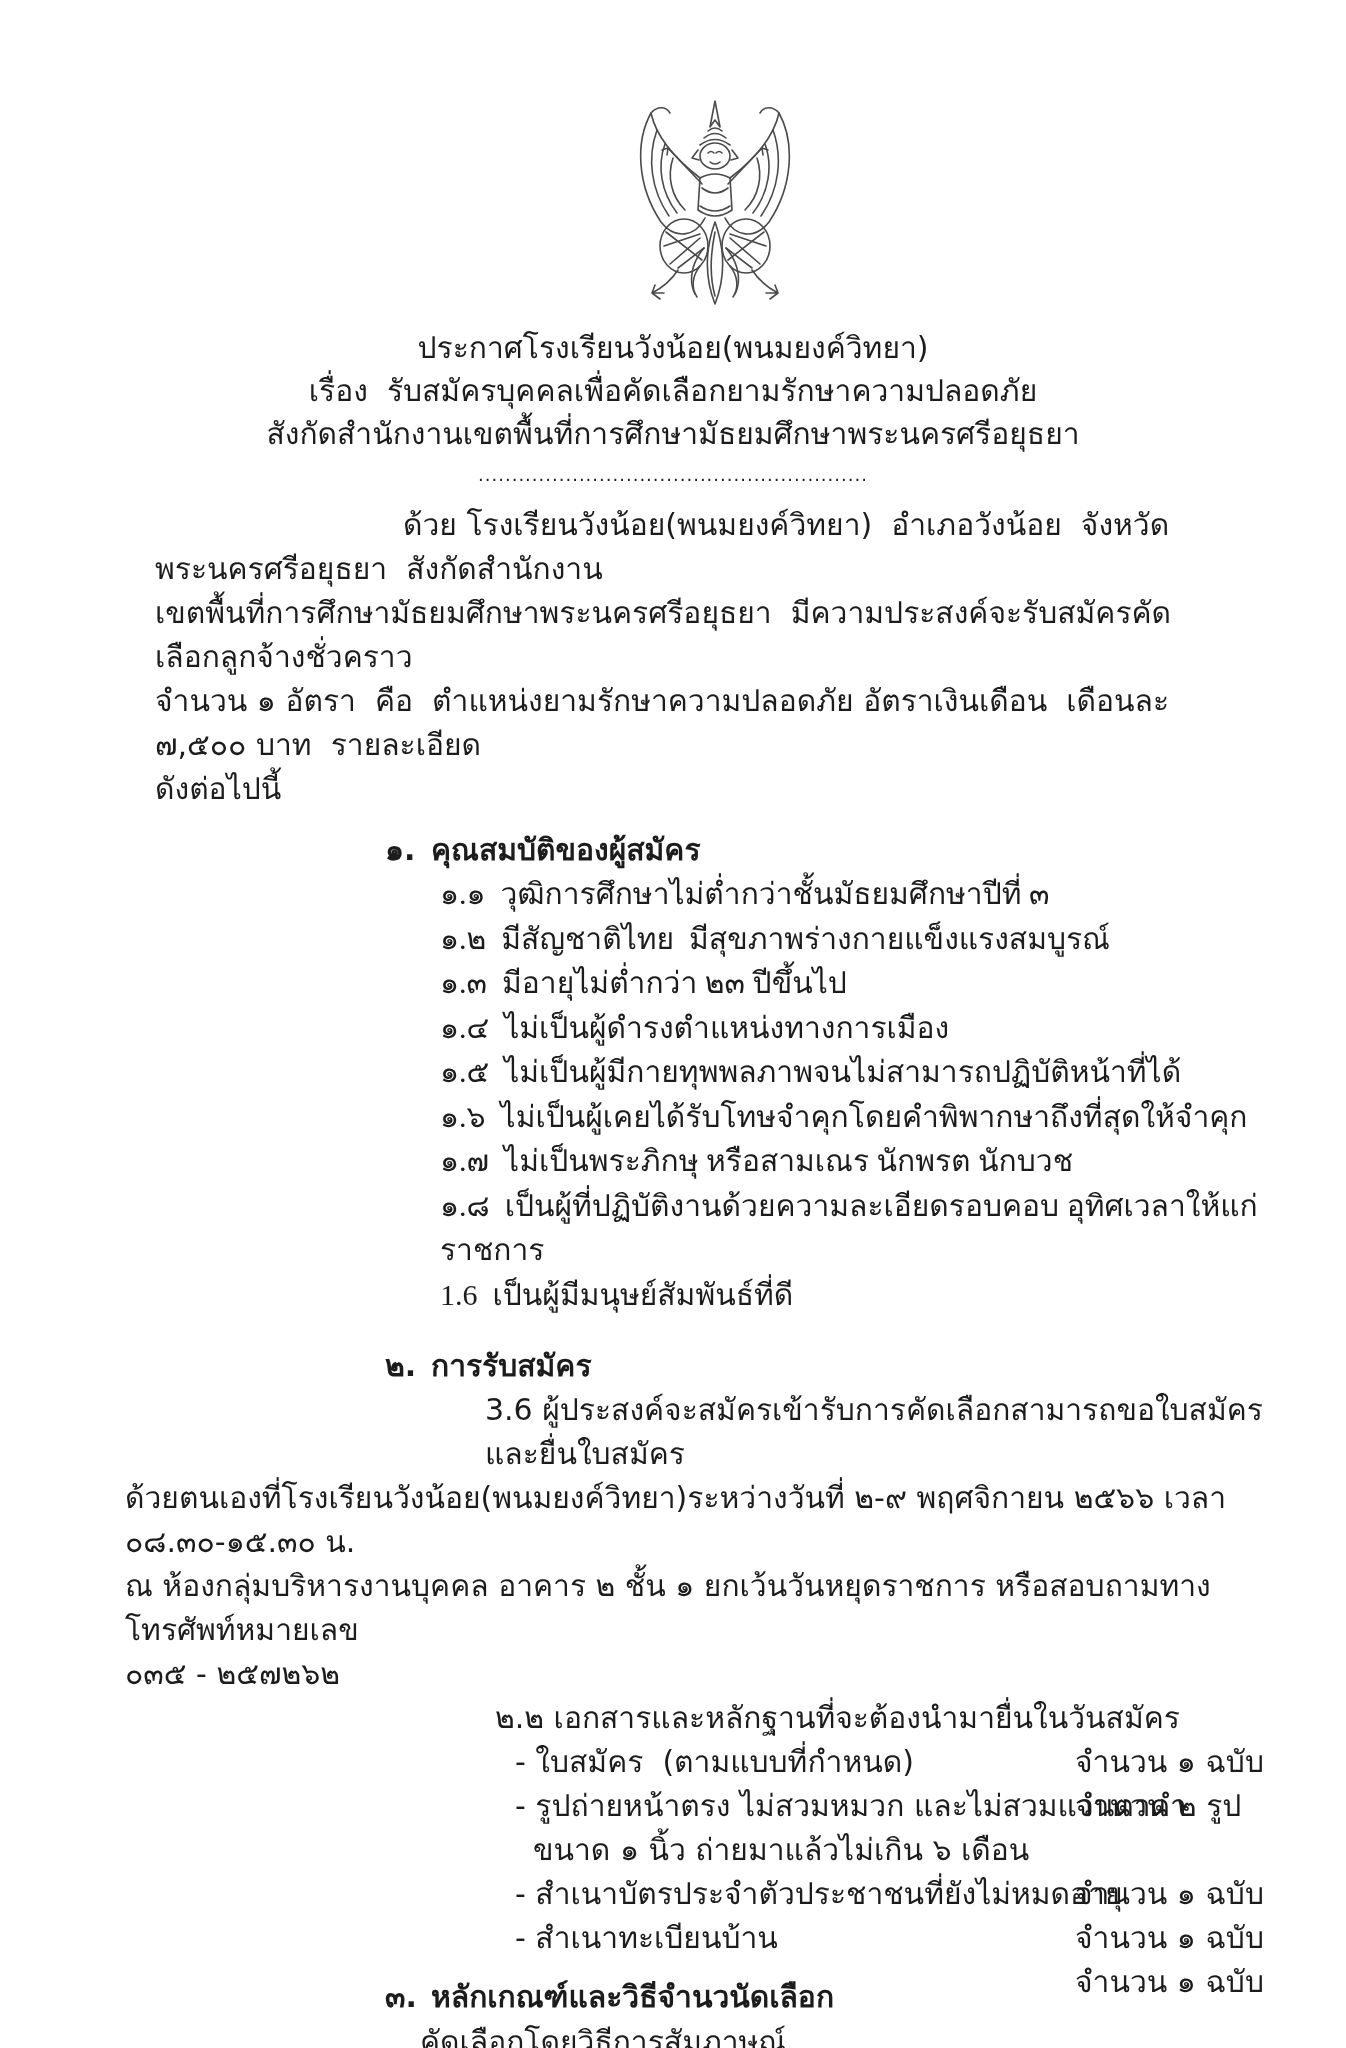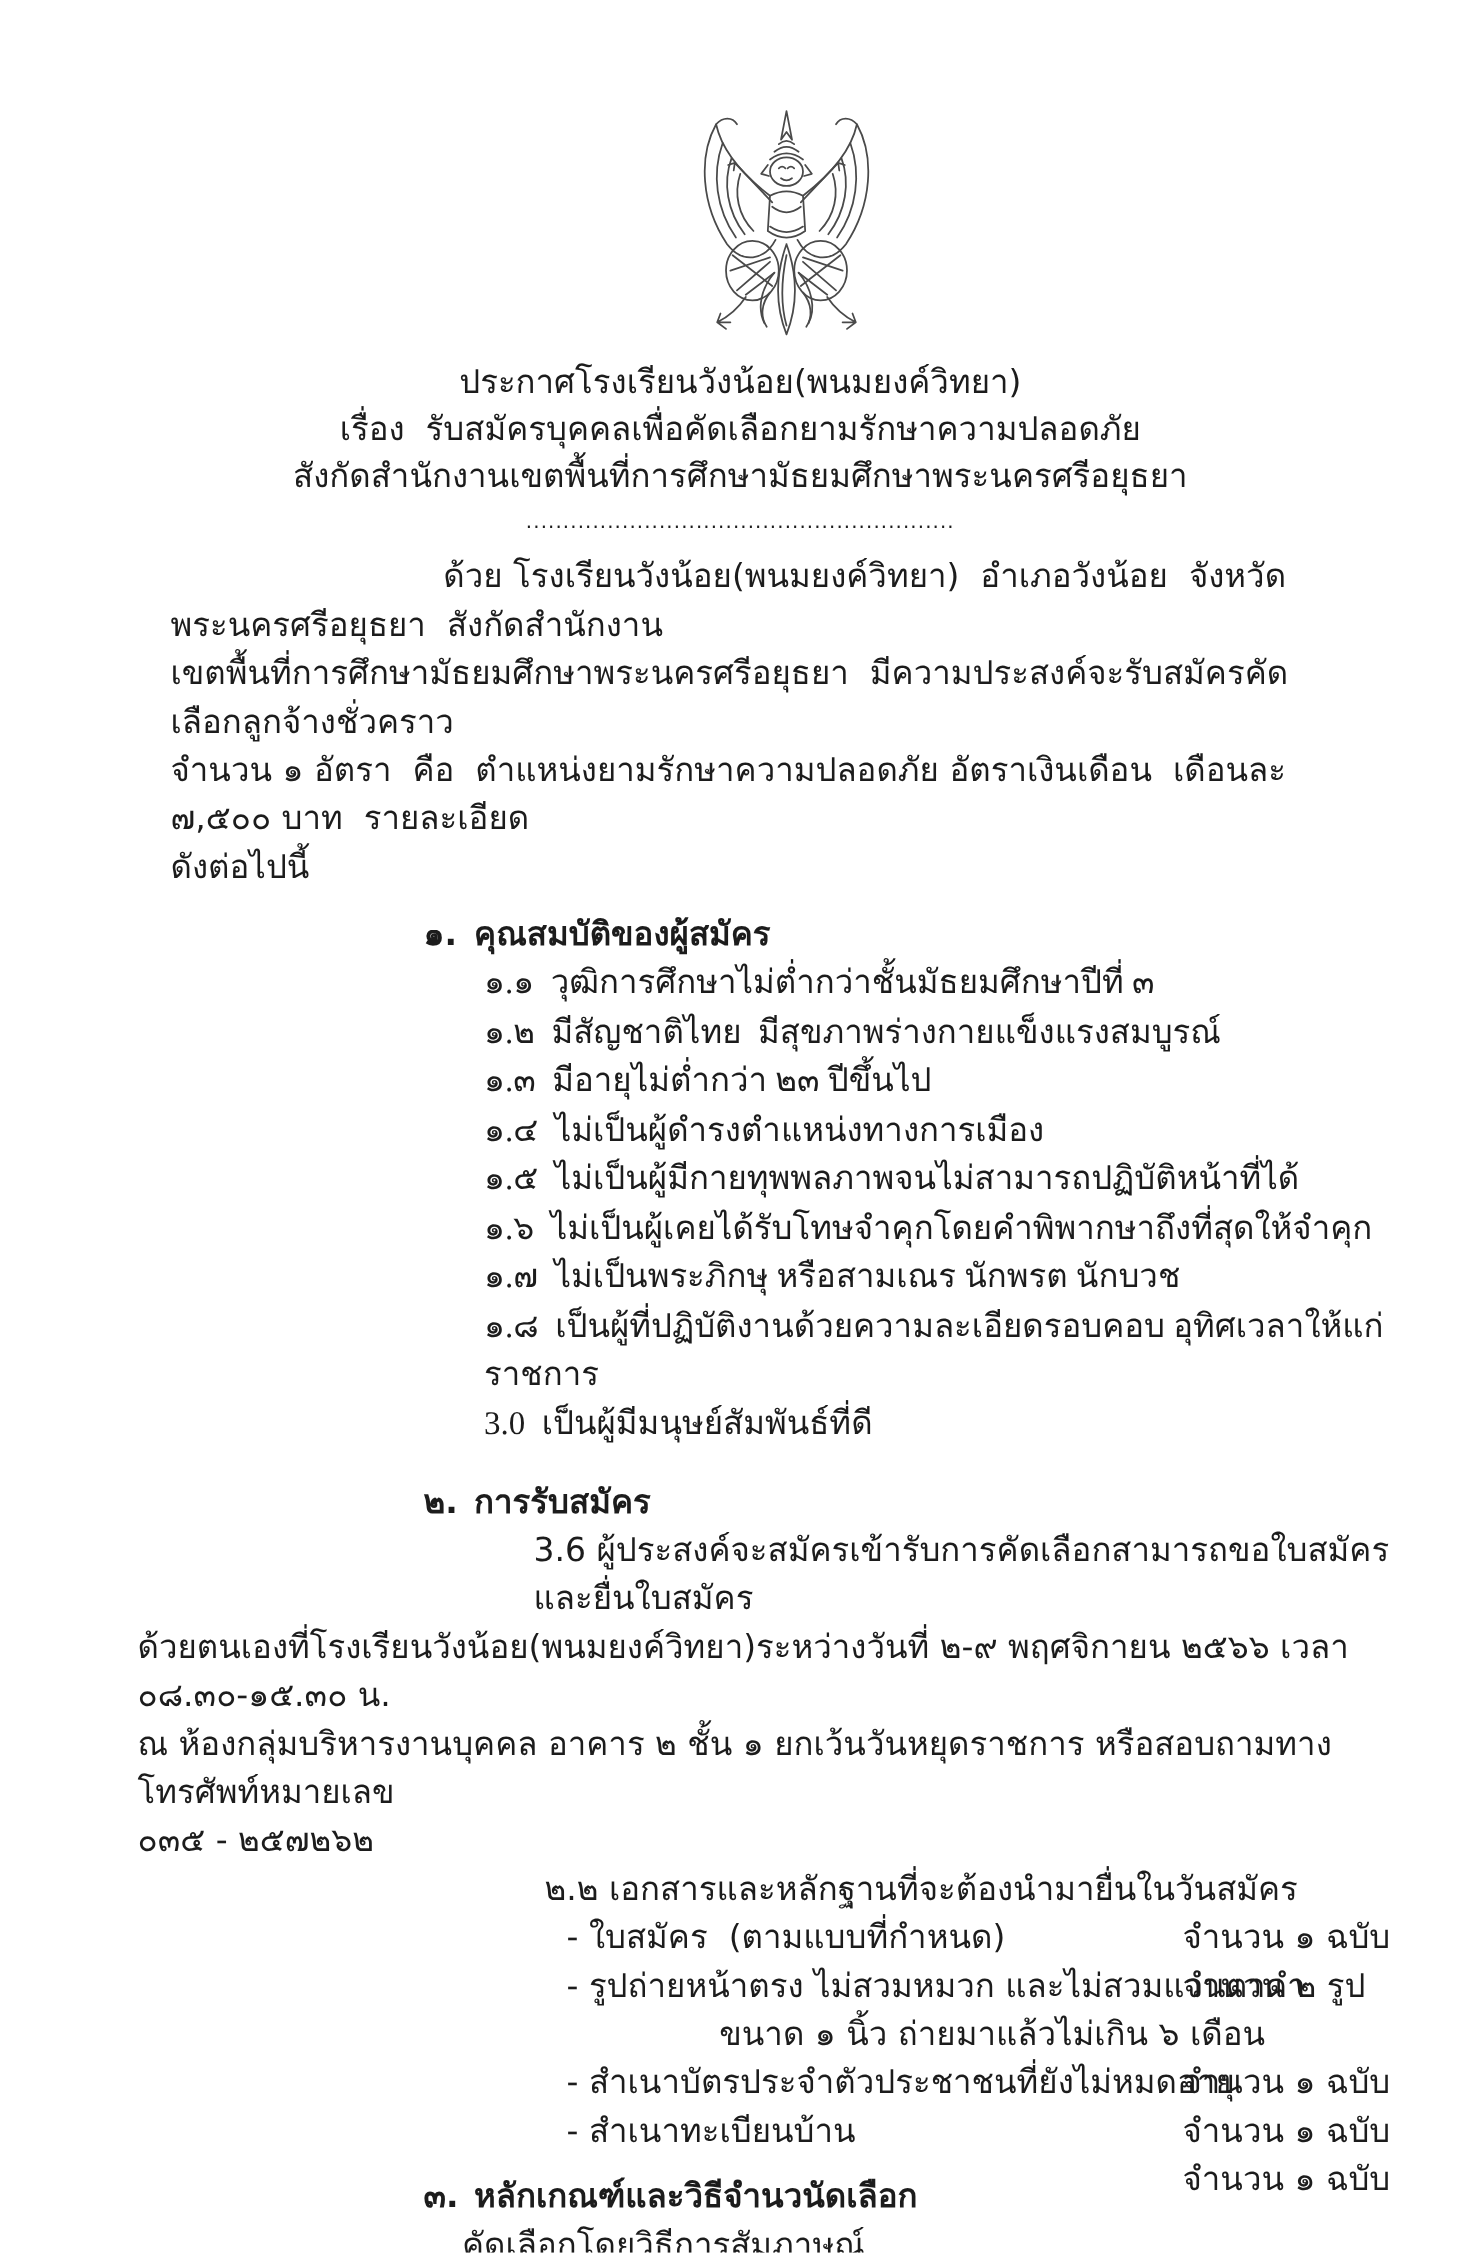--- a/index.html
+++ b/index.html
@@ -22,21 +22,21 @@
   .intro .indent{text-indent:248px;}
   .sec-heading{font-weight:bold;padding-left:310px;line-height:45px;}
   .sec-heading .num{display:inline-block;width:46px;}
   .items{line-height:44.5px;}
   .items div{padding-left:365px;font-family:Liberation Serif, serif;}
   .s2{margin-top:26px;}
   .s2 .pline{line-height:44px;padding-left:50px;}
   .s2 .pline.first{padding-left:410px;}
   .docs-head{padding-left:420px;line-height:44px;}
   .doc-row{position:relative;line-height:44px;padding-left:440px;}
-  .doc-row.cont{padding-left:458px;text-align:center;}
+  .doc-row.cont{padding-left:458px;}
   .doc-row .qty{position:absolute;left:1000px;top:0;}
   .s3{margin-top:14px;}
   .s3 .body{padding-left:345px;line-height:45px;}
 </style>
 </head>
 <body>
 
 <div class="page">
 
   <div class="emblem-wrap">
@@ -104,21 +104,21 @@
     </div>
     <div class="items">
       <div class="t">๑.๑  วุฒิการศึกษาไม่ต่ำกว่าชั้นมัธยมศึกษาปีที่ ๓</div>
       <div class="t">๑.๒  มีสัญชาติไทย  มีสุขภาพร่างกายแข็งแรงสมบูรณ์</div>
       <div class="t">๑.๓  มีอายุไม่ต่ำกว่า ๒๓ ปีขึ้นไป</div>
       <div class="t">๑.๔  ไม่เป็นผู้ดำรงตำแหน่งทางการเมือง</div>
       <div class="t">๑.๕  ไม่เป็นผู้มีกายทุพพลภาพจนไม่สามารถปฏิบัติหน้าที่ได้</div>
       <div class="t">๑.๖  ไม่เป็นผู้เคยได้รับโทษจำคุกโดยคำพิพากษาถึงที่สุดให้จำคุก</div>
       <div class="t">๑.๗  ไม่เป็นพระภิกษุ หรือสามเณร นักพรต นักบวช</div>
       <div class="t">๑.๘  เป็นผู้ที่ปฏิบัติงานด้วยความละเอียดรอบคอบ อุทิศเวลาให้แก่ราชการ</div>
-      <div class="t">3.0  เป็นผู้มีมนุษย์สัมพันธ์ที่ดี</div>
+      <div class="t">1.6  เป็นผู้มีมนุษย์สัมพันธ์ที่ดี</div>
     </div>
   </div>
 
   <div class="s2">
     <div class="sec-heading">
       <span class="num t">๒.</span><span class="t">การรับสมัคร</span>
     </div>
     <div class="pline first t">3.6 ผู้ประสงค์จะสมัครเข้ารับการคัดเลือกสามารถขอใบสมัคร และยื่นใบสมัคร</div>
     <div class="pline t">ด้วยตนเองที่โรงเรียนวังน้อย(พนมยงค์วิทยา)ระหว่างวันที่ ๒-๙ พฤศจิกายน ๒๕๖๖ เวลา ๐๘.๓๐-๑๕.๓๐ น.</div>
     <div class="pline t">ณ ห้องกลุ่มบริหารงานบุคคล อาคาร ๒ ชั้น ๑ ยกเว้นวันหยุดราชการ หรือสอบถามทางโทรศัพท์หมายเลข</div>

